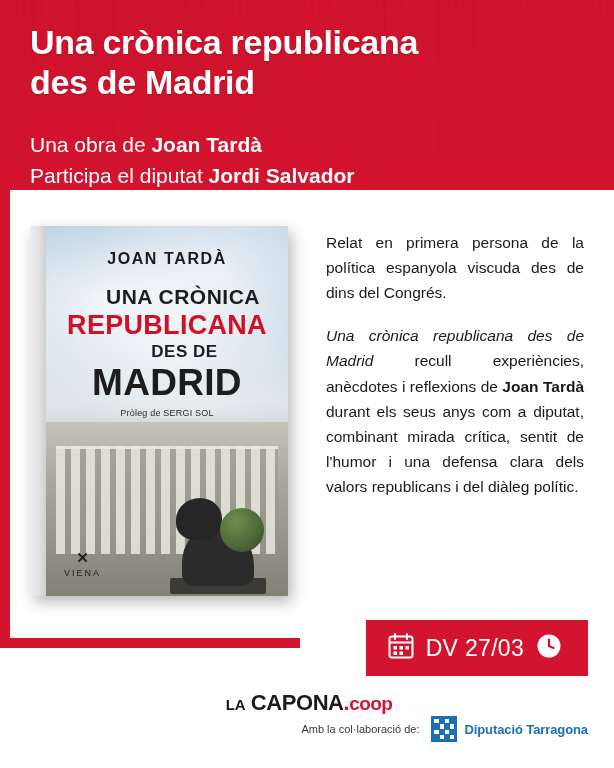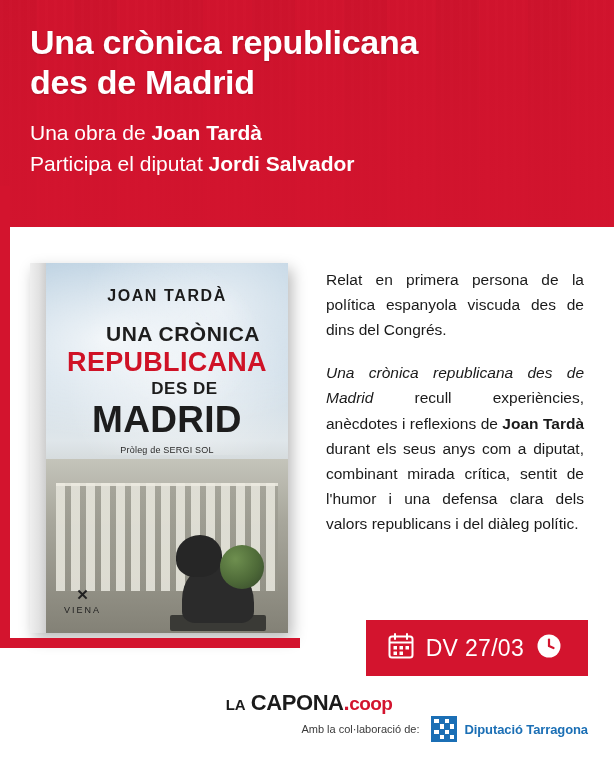--- a/index.html
+++ b/index.html
@@ -11,21 +11,21 @@
   }
   .poster {
     position: relative;
     width: 614px; height: 768px;
     background: #ffffff;
   }
 
   
   .header {
     position: relative;
-    width: 614px; height: 227px;
+    width: 614px; height: 190px;
     background: #d3142e;
     overflow: hidden;
   }
   
   .header-photo {
     position: absolute; inset: 0;
     background:
       linear-gradient(90deg, rgba(150,12,30,.55) 0 6%, rgba(0,0,0,0) 6% 12%,
         rgba(150,12,30,.5) 12% 19%, rgba(0,0,0,0) 19% 26%,
         rgba(150,12,30,.5) 26% 33%, rgba(0,0,0,0) 33% 41%,
@@ -53,21 +53,21 @@
     color: #ffffff;
   }
   .title {
     font-size: 34px;
     line-height: 1.18;
     font-weight: bold;
     letter-spacing: -0.3px;
     text-shadow: 0 1px 2px rgba(0,0,0,.18);
   }
   .subtitle {
-    margin-top: 16px;
+    margin-top: 28px;
     font-size: 21px;
     line-height: 1.45;
     font-weight: 300;
   }
   .subtitle .strong { font-weight: bold; }
 
   
   .left-rail {
     position: absolute;
     left: 0; top: 186px;

